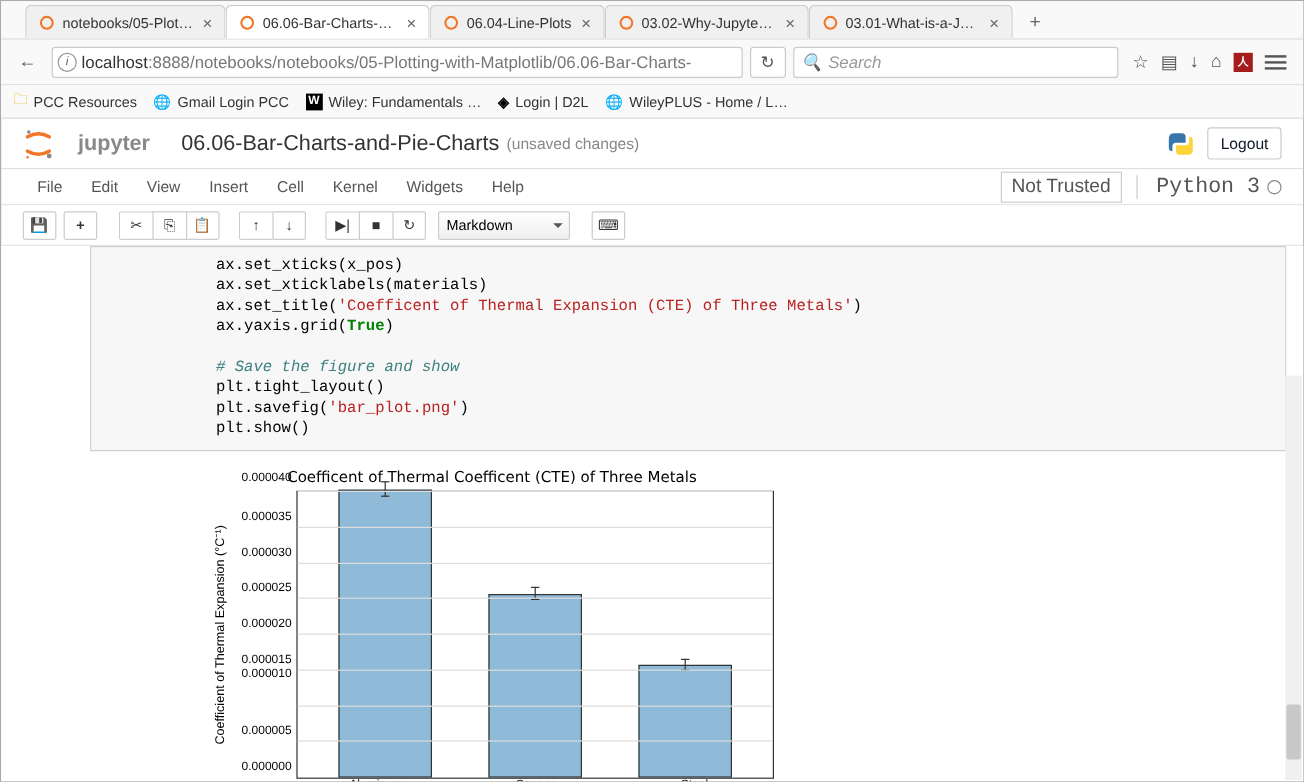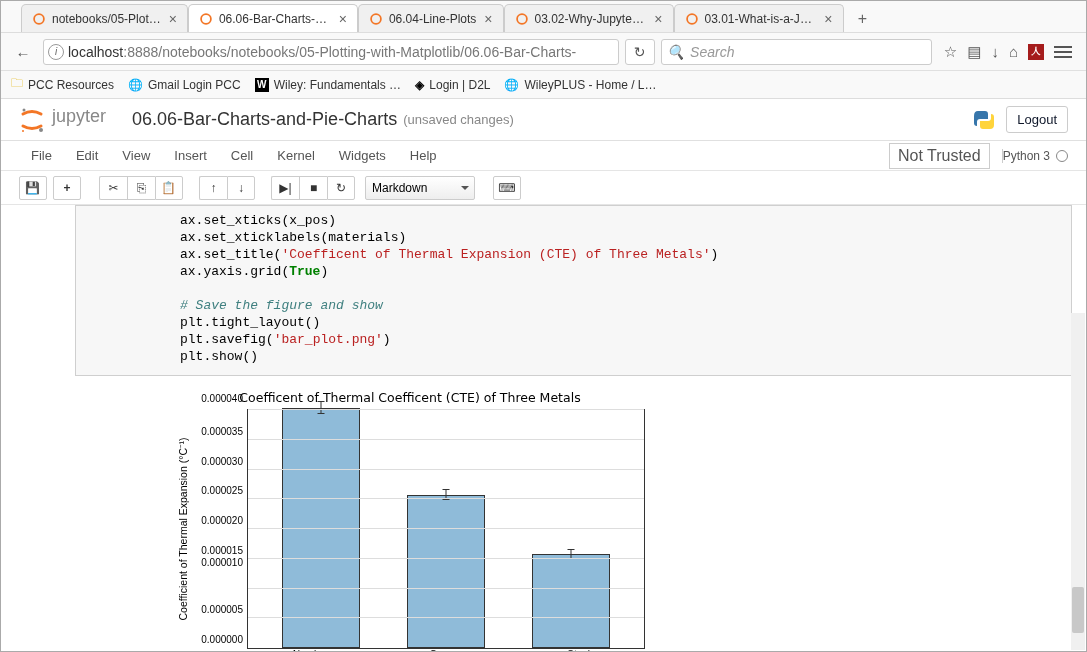--- a/index.html
+++ b/index.html
@@ -27,33 +27,33 @@
 .nav-icons { display: flex; gap: 10px; align-items: center; padding: 0 6px; font-size: 15px; color: #555; }
 .hamburger { width: 18px; display: flex; flex-direction: column; gap: 3px; }
 .hamburger div { height: 2px; background: #555; }
 
 
 .bookbar { height: 28px; background: #f9f9f9; border-bottom: 1px solid #ddd; display: flex; align-items: center; padding: 0 10px; gap: 14px; font-size: 12px; color: #333; }
 .bookmark { display: flex; align-items: center; gap: 5px; }
 
 
 .jp-header { height: 42px; display: flex; align-items: center; padding: 0 18px; border-bottom: 1px solid #e0e0e0; }
-.jp-logo { display: flex; align-items: flex-start; gap: 7px; }
+.jp-logo { display: flex; align-items: center; gap: 20px; font-weight: bold; }
 .jp-logo-text { font-size: 18px; color: #888; }
 .jp-title { font-size: 18px; color: #333; margin-left: 26px; }
 .jp-status { font-size: 13px; color: #888; margin-left: 6px; }
 .jp-right { margin-left: auto; display: flex; align-items: center; gap: 10px; }
 .logout-btn { border: 1px solid #ccc; border-radius: 3px; padding: 5px 10px; font-size: 13px; color: #0f172a; background: #fff; }
 
 
 .jp-menu { height: 30px; border-bottom: 1px solid #e5e5e5; display: flex; align-items: center; padding: 0 18px; font-size: 13px; color: #555; }
 .jp-menu .item { padding: 0 12px; }
 .jp-menu .spacer { flex: 1; }
 .trust-box { border: 1px solid #ccc; padding: 3px 8px; font-size: 16px; color: #555; }
-.kernel-box { border-left: 1px solid #ccc; padding-left: 0; margin-left: 12px; font-size: 12px; display: flex; align-items: center; gap: 6px; }
+.kernel-box { border-left: 1px solid #ccc; padding-left: 16px; margin-left: 12px; font-size: 18px; display: flex; align-items: center; gap: 6px; font-family: Liberation Mono, monospace; }
 .kernel-circle { width: 12px; height: 12px; border: 1px solid #888; border-radius: 50%; }
 
 
 .jp-toolbar { height: 34px; border-bottom: 1px solid #e5e5e5; display: flex; align-items: center; padding: 0 18px; gap: 4px; }
 .tbtn { width: 28px; height: 24px; border: 1px solid #ccc; border-radius: 2px; background: #fff; display: flex; align-items: center; justify-content: center; font-size: 12px; color: #333; margin-right: 2px; }
 .tgroup { display: flex; }
 .tgroup .tbtn { border-radius: 0; margin-right: 0; border-right: none; }
 .tgroup .tbtn:first-child { border-radius: 2px 0 0 2px; }
 .tgroup .tbtn:last-child { border-radius: 0 2px 2px 0; border-right: 1px solid #ccc; }
 .celltype { height: 24px; border: 1px solid #ccc; border-radius: 2px; background: linear-gradient(#fff,#eee); padding: 0 18px 0 6px; font-size: 12px; position: relative; display: flex; align-items: center; width: 110px; margin-left: 6px;}

